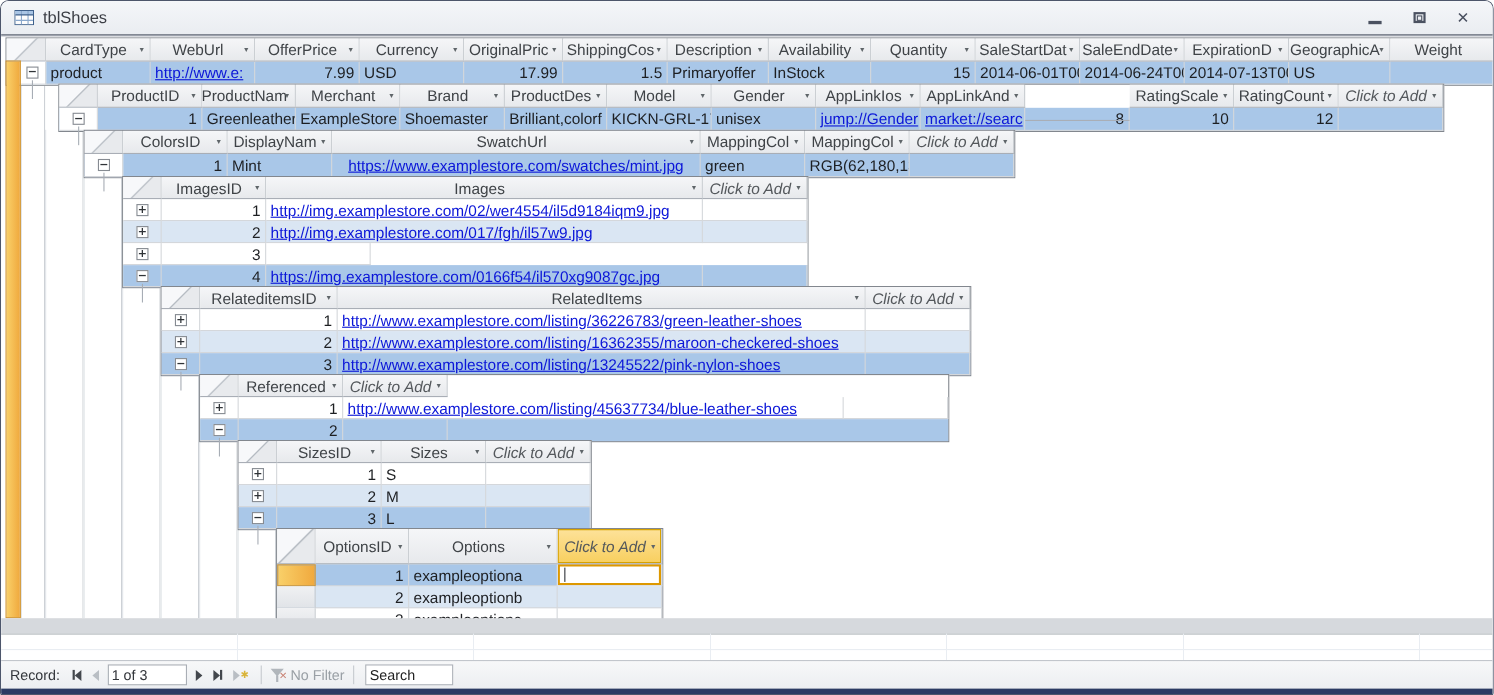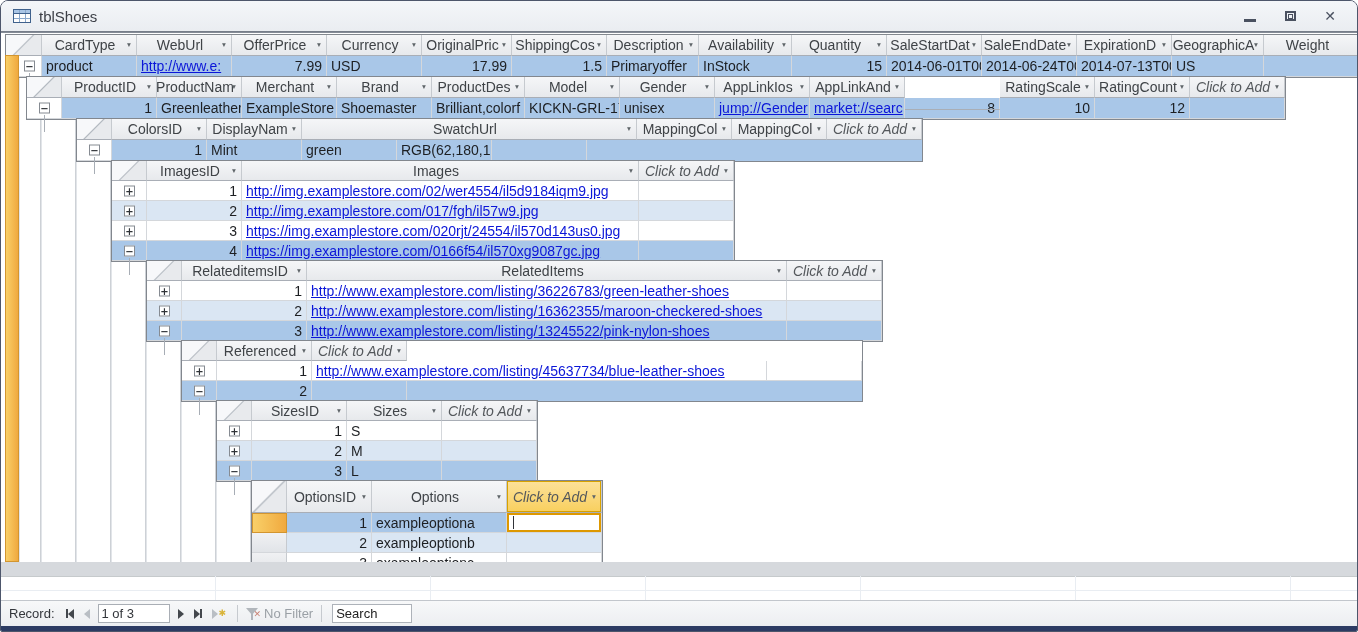--- a/index.html
+++ b/index.html
@@ -191,21 +191,21 @@
           <div class="dcell" style="width: 93px;">InStock</div>
           <div class="dcell r" style="width: 95px;">15</div>
           <div class="dcell" style="width: 95px;">2014-06-01T00:</div>
           <div class="dcell" style="width: 95px;">2014-06-24T00:</div>
           <div class="dcell" style="width: 95px;">2014-07-13T00:</div>
           <div class="dcell" style="width: 92px;">US</div>
           <div class="dcell" style="width: 96px;"></div>
         </div>
       </div>
       <div class="strip" style="left: 40px; top: 85px; width: 35px; height: 444px;"></div>
-      <div class="sheet" style="left: 25px; top: 43px;">
+      <div class="sheet" style="left: 52px; top: 43px;">
         <div class="hrow" style="height: 21px;">
           <div class="corner" style="width: 35px;"></div>
           <div class="hcell" style="width: 95px;">
             <span class="hlabel">ProductID</span>
             <span class="harrow">▼</span>
           </div>
           <div class="hcell" style="width: 85px;">
             <span class="hlabel">ProductNam</span>
             <span class="harrow">▼</span>
           </div>
@@ -307,20 +307,23 @@
             <span class="harrow">▼</span>
           </div>
         </div>
         <div class="drow sel" style="height: 21px;">
           <div class="gcell expwhite" style="width: 35px;">
             <span class="box">−</span>
             <span class="conn"></span>
           </div>
           <div class="dcell r" style="width: 95px;">1</div>
           <div class="dcell" style="width: 95px;">Mint</div>
+          <div class="dcell c" style="width: 335px;">
+            <span class="lnk">https://www.examplestore.com/swatches/mint.jpg</span>
+          </div>
           <div class="dcell" style="width: 95px;">green</div>
           <div class="dcell" style="width: 95px;">RGB(62,180,137</div>
           <div class="dcell" style="width: 95px;"></div>
         </div>
       </div>
       <div class="strip" style="left: 110px; top: 227px; width: 35px; height: 302px;"></div>
       <div class="sheet" style="left: 110px; top: 127px;">
         <div class="hrow" style="height: 20px;">
           <div class="corner" style="width: 35px;"></div>
           <div class="hcell" style="width: 95px;">
@@ -354,23 +357,20 @@
           <div class="dcell" style="width: 397px;">
             <span class="lnk">http://img.examplestore.com/017/fgh/il57w9.jpg</span>
           </div>
           <div class="dcell" style="width: 95px;"></div>
         </div>
         <div class="drow w" style="height: 20px;">
           <div class="gcell exprow" style="width: 35px;">
             <span class="box">+</span>
           </div>
           <div class="dcell r" style="width: 95px;">3</div>
-          <div class="dcell" style="width: 397px;">
-            <span class="lnk">https://img.examplestore.com/020rjt/24554/il570d143us0.jpg</span>
-          </div>
           <div class="dcell" style="width: 95px;"></div>
         </div>
         <div class="drow sel" style="height: 20px;">
           <div class="gcell exprow" style="width: 35px;">
             <span class="box">−</span>
             <span class="conn"></span>
           </div>
           <div class="dcell r" style="width: 95px;">4</div>
           <div class="dcell" style="width: 397px;">
             <span class="lnk">https://img.examplestore.com/0166f54/il570xg9087gc.jpg</span>

